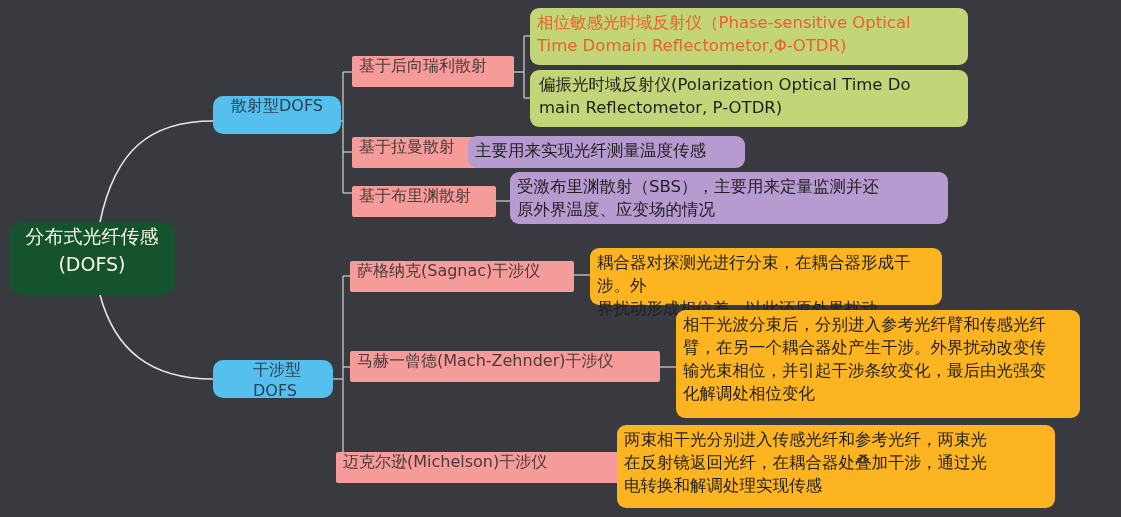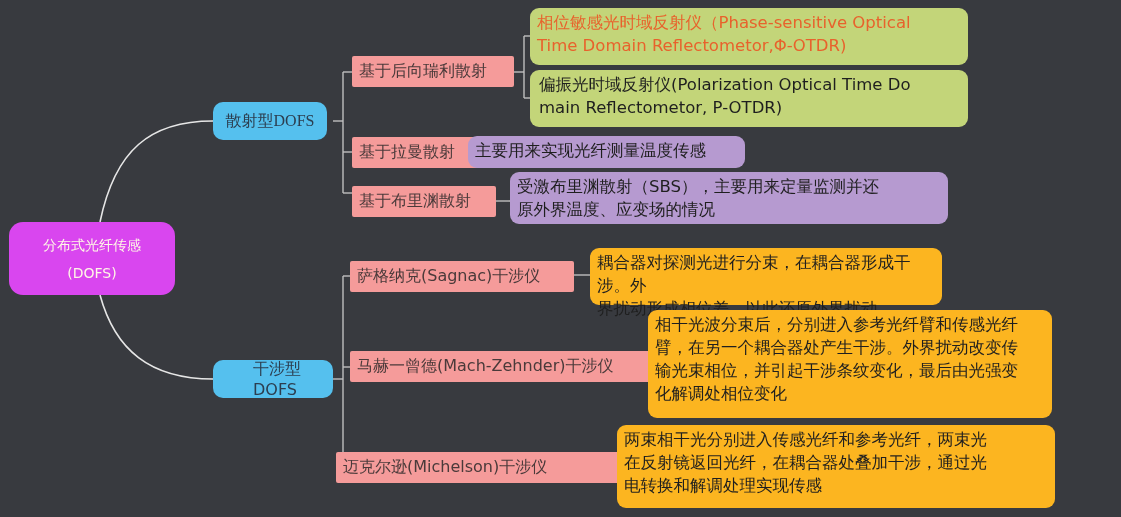--- a/index.html
+++ b/index.html
@@ -11,34 +11,33 @@
       height: 517px;
       background: #383a3f;
       position: relative;
       overflow: hidden;
       font-family: "DejaVu Sans", "Liberation Sans", sans-serif;
     }
     .node {
       position: absolute;
       box-sizing: border-box;
       display: flex;
-      align-items: center;
       color: #333333;
       white-space: nowrap;
     }
     .node .txt {
       display: block;
       white-space: pre-line;
     }
     .root {
       left: 9px; top: 222px; width: 166px; height: 73px;
-      background: #d946ef;
+      background: #14532d;
       border-radius: 14px;
       color: #fff7e6;
-      font-size: 14px;
+      font-size: 19px;
       line-height: 28px;
       justify-content: center;
       text-align: center;
     }
     .cat {
       background: #55c0ee;
       border-radius: 10px;
       color: #2c3e50;
       font-size: 16px;
       height: 38px;
@@ -107,21 +106,21 @@
     <path d="M660 367 H676"></path>
     <path d="M600 467 H617"></path>
   </g>
 </svg>
 
 <div class="node root">
   <span class="txt">分布式光纤传感
 (DOFS)</span>
 </div>
 
-<div class="node cat" style="left:213px; top:102px; width:114px;font-family:Liberation Serif, serif;">
+<div class="node cat" style="left:213px; top:96px; width:128px;">
   <span class="txt">散射型DOFS</span>
 </div>
 
 <div class="node cat" style="left:213px; top:360px; width:120px;padding-left:40px;">
   <span class="txt">干涉型DOFS</span>
 </div>
 
 <div class="node sub" style="left:352px; top:56px; width:162px;">
   <span class="txt">基于后向瑞利散射</span>
 </div>
@@ -155,21 +154,21 @@
   <span class="txt">马赫一曾德(Mach-Zehnder)干涉仪</span>
 </div>
 <div class="node sub" style="left:336px; top:452px; width:294px;">
   <span class="txt">迈克尔逊(Michelson)干涉仪</span>
 </div>
 
 <div class="node leaf orange" style="left:590px; top:248px; width:352px; height:57px;">
   <span class="txt">耦合器对探测光进行分束，在耦合器形成干涉。外
 界扰动形成相位差，以此还原外界扰动。</span>
 </div>
-<div class="node leaf orange" style="left:648px; top:310px; width:404px; height:108px;">
+<div class="node leaf orange" style="left:676px; top:310px; width:404px; height:108px;">
   <span class="txt">相干光波分束后，分别进入参考光纤臂和传感光纤
 臂，在另一个耦合器处产生干涉。外界扰动改变传
 输光束相位，并引起干涉条纹变化，最后由光强变
 化解调处相位变化</span>
 </div>
 <div class="node leaf orange" style="left:617px; top:425px; width:438px; height:83px;">
   <span class="txt">两束相干光分别进入传感光纤和参考光纤，两束光
 在反射镜返回光纤，在耦合器处叠加干涉，通过光
 电转换和解调处理实现传感</span>
 </div>

